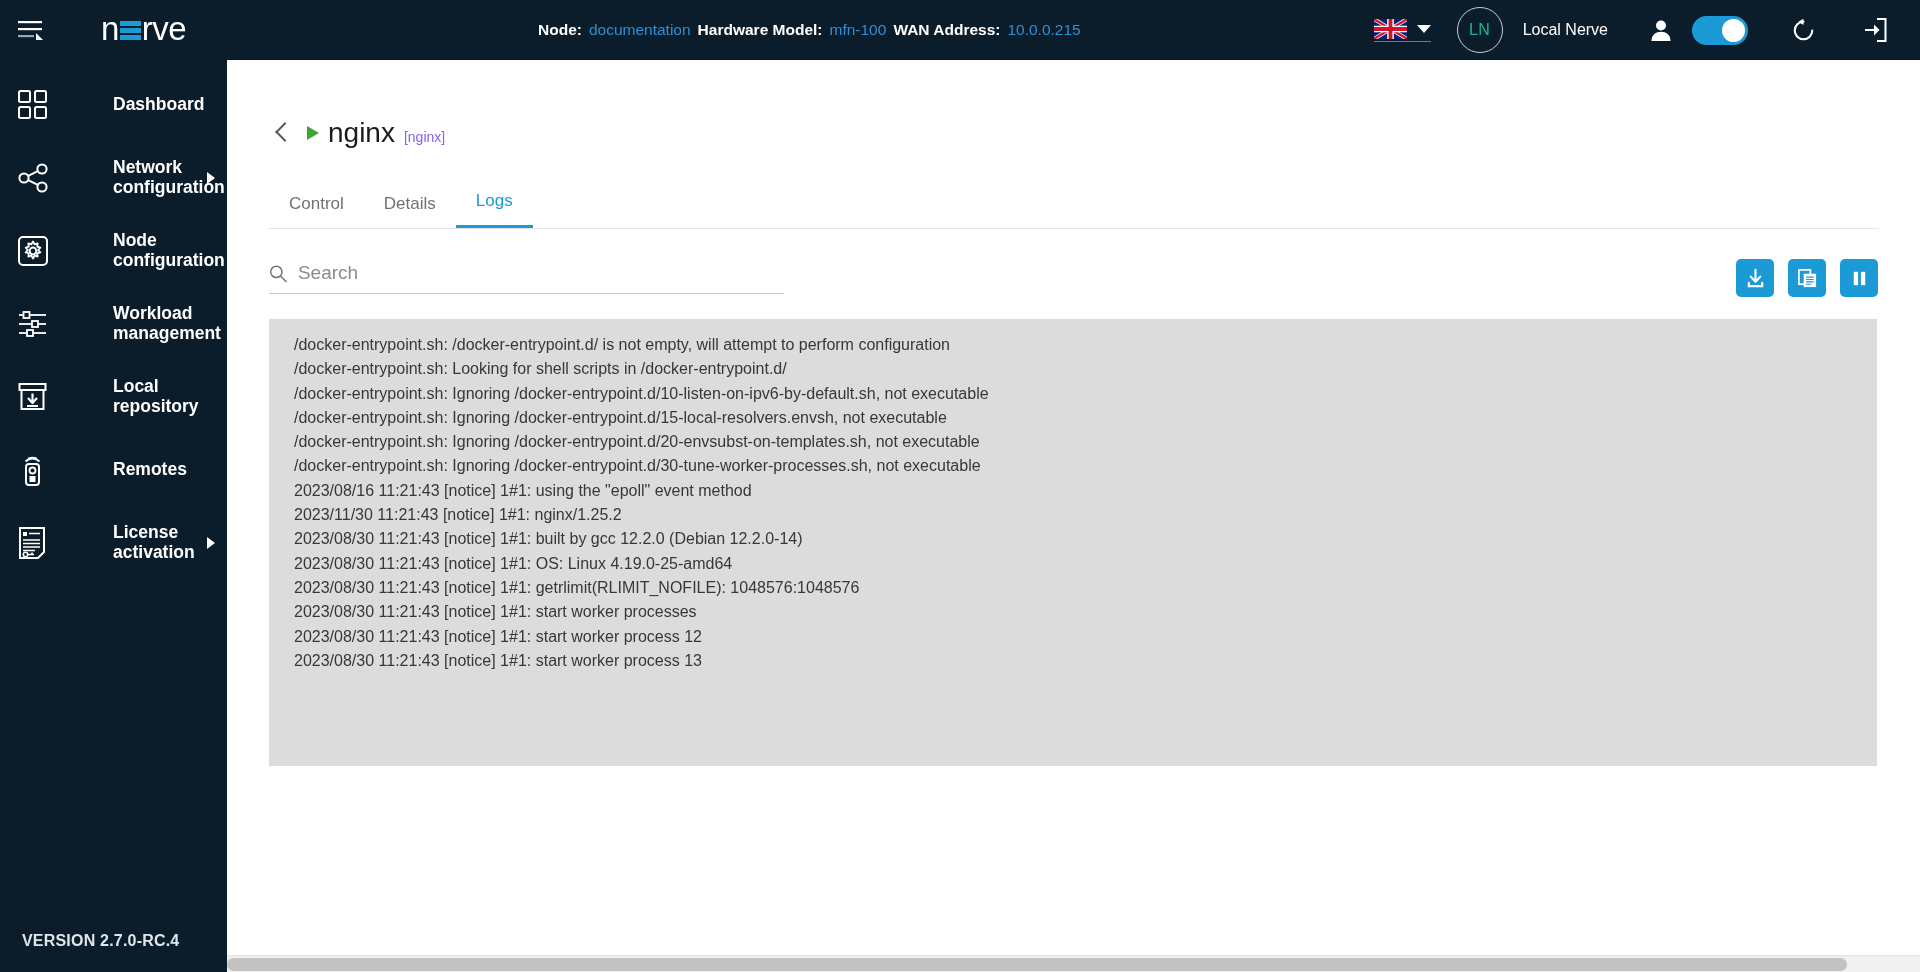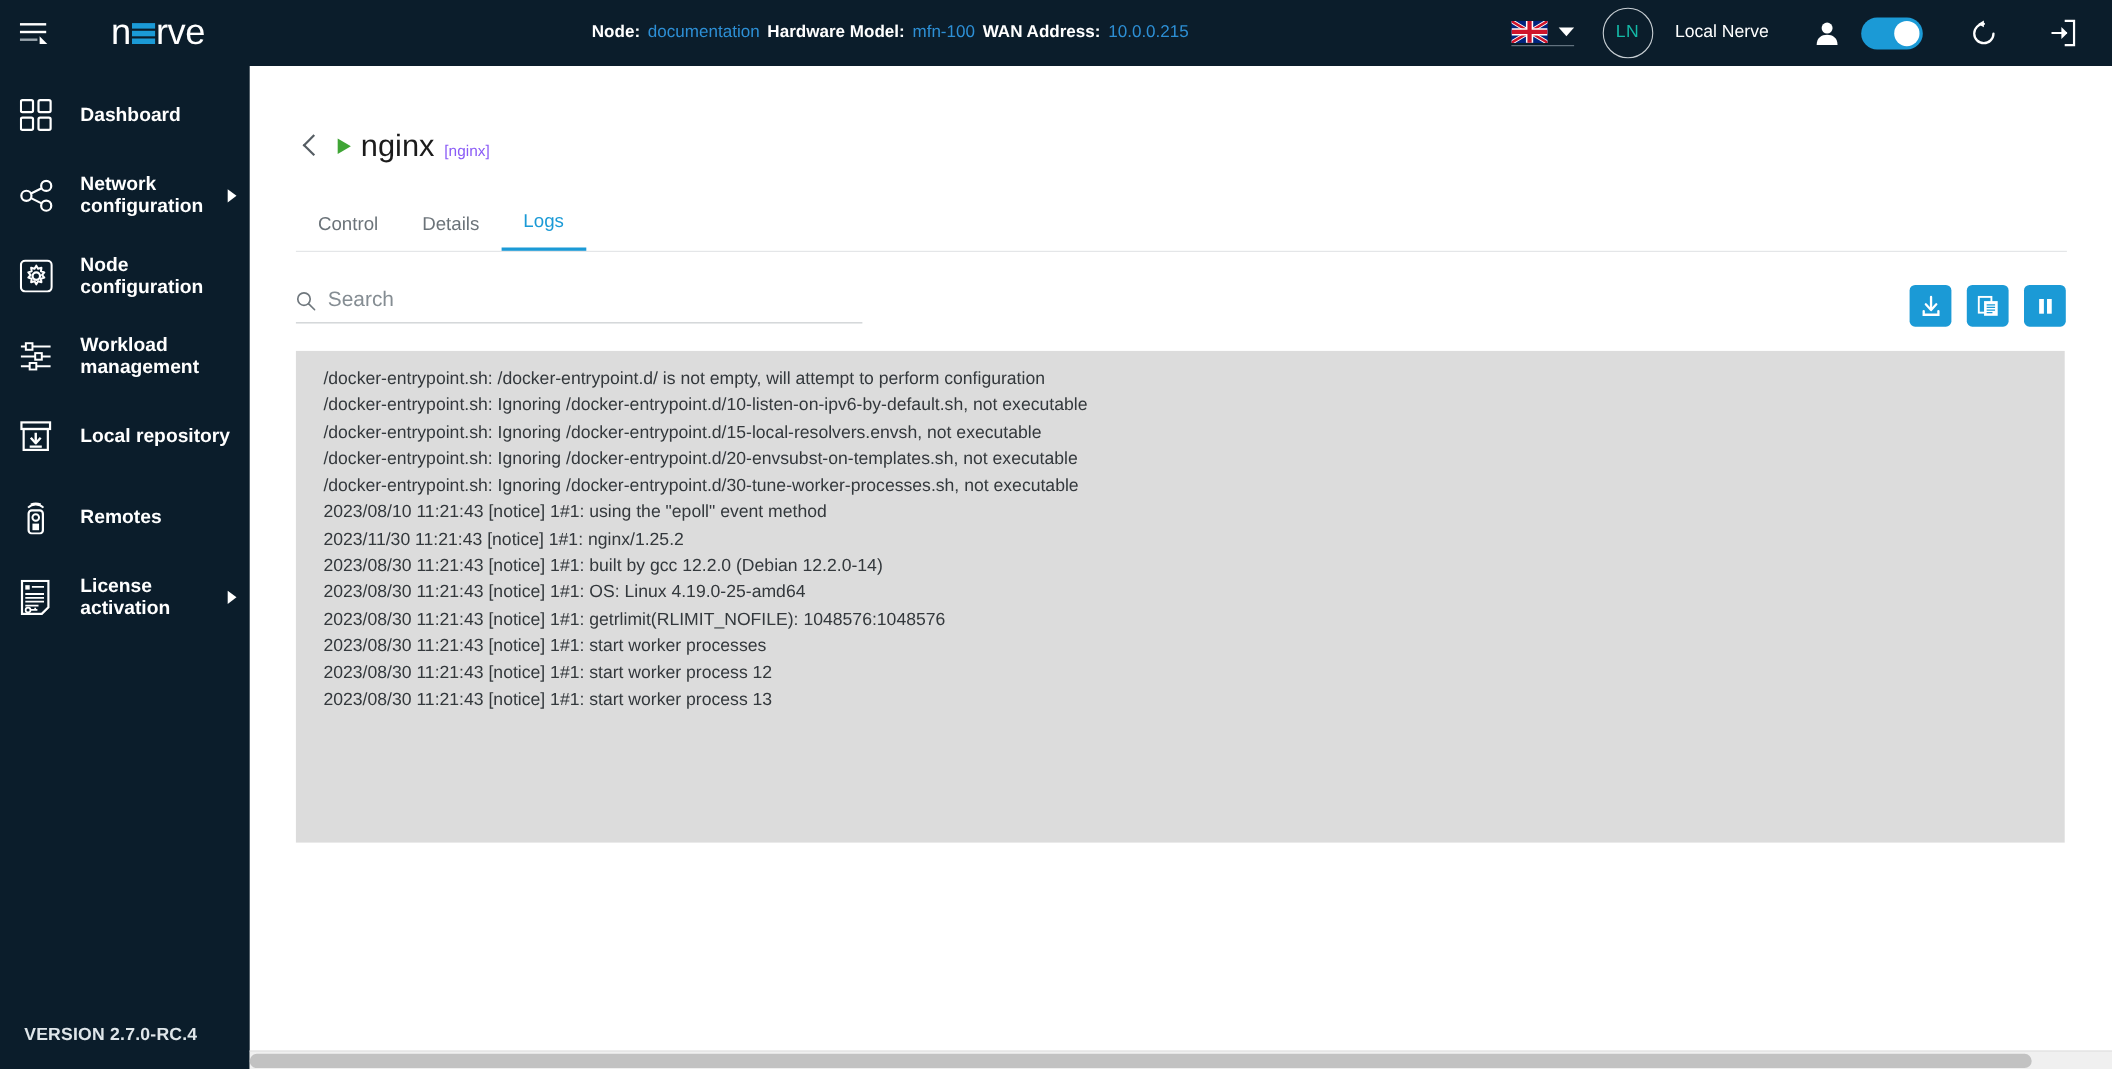--- a/index.html
+++ b/index.html
@@ -112,20 +112,21 @@
     width: 227px; height: 912px;
     background: #0b1d2b;
     z-index: 20;
   }
   .nav-item {
     display: flex; align-items: center;
     height: 50px; padding-left: 18px;
     margin-top: 23px;
     color: #ffffff; cursor: pointer;
     position: relative;
+    gap: 40px;
   }
   .nav-item:first-child { margin-top: 20px; }
   .nav-ico {
     width: 46px; min-width: 46px; height: 40px;
     display: flex; align-items: center; justify-content: flex-start;
   }
   .nav-lbl {
     font-size: 17.5px; font-weight: 700; line-height: 1.12;
     margin-left: 9px; white-space: pre-line;
   }
@@ -466,25 +467,26 @@
         <svg width="21" height="21" viewBox="0 0 22 22">
           <rect x="5" y="4" width="4.5" height="14" fill="#ffffff"></rect>
           <rect x="12.5" y="4" width="4.5" height="14" fill="#ffffff"></rect>
         </svg>
       </button>
     </div>
   </div>
 
   <div class="log-panel" id="log-panel">
       <div class="log-line">/docker-entrypoint.sh: /docker-entrypoint.d/ is not empty, will attempt to perform configuration</div>
+      <div class="log-line">/docker-entrypoint.sh: Looking for shell scripts in /docker-entrypoint.d/</div>
       <div class="log-line">/docker-entrypoint.sh: Ignoring /docker-entrypoint.d/10-listen-on-ipv6-by-default.sh, not executable</div>
       <div class="log-line">/docker-entrypoint.sh: Ignoring /docker-entrypoint.d/15-local-resolvers.envsh, not executable</div>
       <div class="log-line">/docker-entrypoint.sh: Ignoring /docker-entrypoint.d/20-envsubst-on-templates.sh, not executable</div>
       <div class="log-line">/docker-entrypoint.sh: Ignoring /docker-entrypoint.d/30-tune-worker-processes.sh, not executable</div>
-      <div class="log-line">2023/08/10 11:21:43 [notice] 1#1: using the "epoll" event method</div>
+      <div class="log-line">2023/08/16 11:21:43 [notice] 1#1: using the "epoll" event method</div>
       <div class="log-line">2023/11/30 11:21:43 [notice] 1#1: nginx/1.25.2</div>
       <div class="log-line">2023/08/30 11:21:43 [notice] 1#1: built by gcc 12.2.0 (Debian 12.2.0-14)</div>
       <div class="log-line">2023/08/30 11:21:43 [notice] 1#1: OS: Linux 4.19.0-25-amd64</div>
       <div class="log-line">2023/08/30 11:21:43 [notice] 1#1: getrlimit(RLIMIT_NOFILE): 1048576:1048576</div>
       <div class="log-line">2023/08/30 11:21:43 [notice] 1#1: start worker processes</div>
       <div class="log-line">2023/08/30 11:21:43 [notice] 1#1: start worker process 12</div>
       <div class="log-line">2023/08/30 11:21:43 [notice] 1#1: start worker process 13</div>
     </div>
 
 </div>

